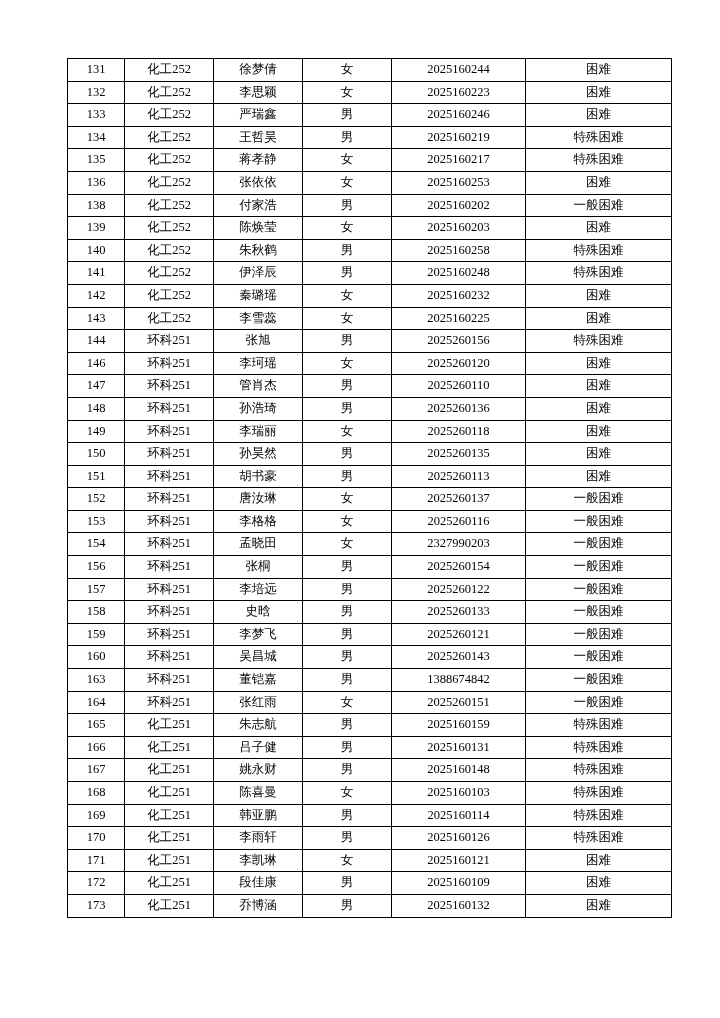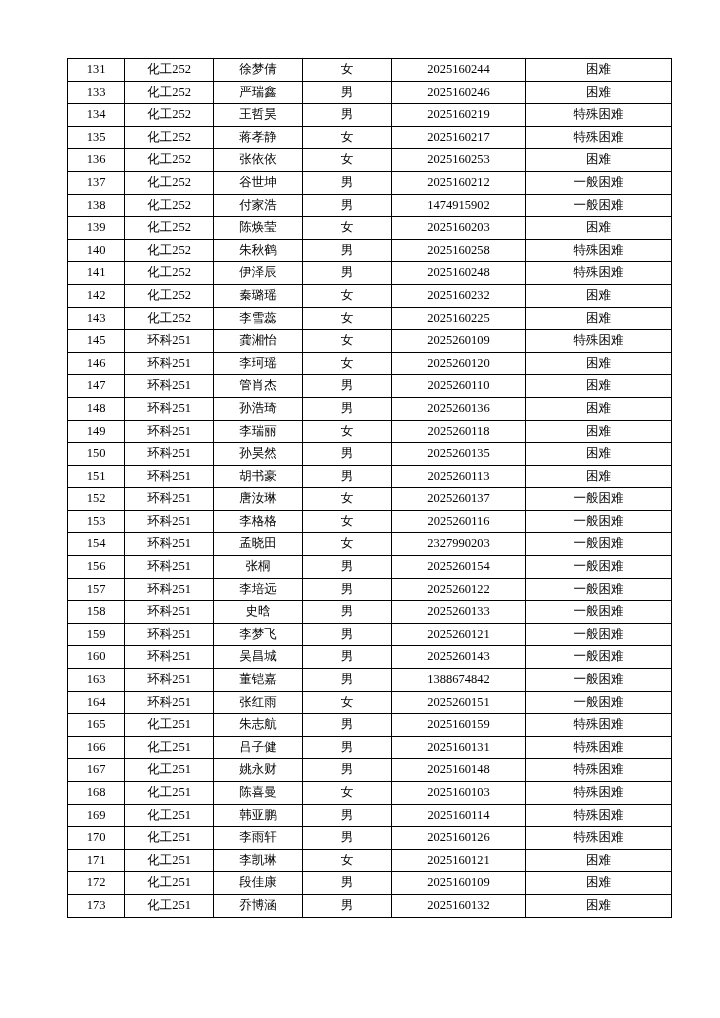--- a/index.html
+++ b/index.html
@@ -64,20 +64,28 @@
     <tbody>
         <tr>
           <td class="num">131</td>
           <td>化工252</td>
           <td>徐梦倩</td>
           <td>女</td>
           <td class="num">2025160244</td>
           <td>困难</td>
         </tr>
         <tr>
+          <td class="num">132</td>
+          <td>化工252</td>
+          <td>李思颖</td>
+          <td>女</td>
+          <td class="num">2025160223</td>
+          <td>困难</td>
+        </tr>
+        <tr>
           <td class="num">133</td>
           <td>化工252</td>
           <td>严瑞鑫</td>
           <td>男</td>
           <td class="num">2025160246</td>
           <td>困难</td>
         </tr>
         <tr>
           <td class="num">134</td>
           <td>化工252</td>
@@ -96,33 +104,25 @@
         </tr>
         <tr>
           <td class="num">136</td>
           <td>化工252</td>
           <td>张依依</td>
           <td>女</td>
           <td class="num">2025160253</td>
           <td>困难</td>
         </tr>
         <tr>
-          <td class="num">137</td>
-          <td>化工252</td>
-          <td>谷世坤</td>
-          <td>男</td>
-          <td class="num">2025160212</td>
-          <td>一般困难</td>
-        </tr>
-        <tr>
           <td class="num">138</td>
           <td>化工252</td>
           <td>付家浩</td>
           <td>男</td>
-          <td class="num">1474915902</td>
+          <td class="num">2025160202</td>
           <td>一般困难</td>
         </tr>
         <tr>
           <td class="num">139</td>
           <td>化工252</td>
           <td>陈焕莹</td>
           <td>女</td>
           <td class="num">2025160203</td>
           <td>困难</td>
         </tr>
@@ -152,25 +152,25 @@
         </tr>
         <tr>
           <td class="num">143</td>
           <td>化工252</td>
           <td>李雪蕊</td>
           <td>女</td>
           <td class="num">2025160225</td>
           <td>困难</td>
         </tr>
         <tr>
-          <td class="num">145</td>
-          <td>环科251</td>
-          <td>龚湘怡</td>
-          <td>女</td>
-          <td class="num">2025260109</td>
+          <td class="num">144</td>
+          <td>环科251</td>
+          <td>张旭</td>
+          <td>男</td>
+          <td class="num">2025260156</td>
           <td>特殊困难</td>
         </tr>
         <tr>
           <td class="num">146</td>
           <td>环科251</td>
           <td>李珂瑶</td>
           <td>女</td>
           <td class="num">2025260120</td>
           <td>困难</td>
         </tr>

